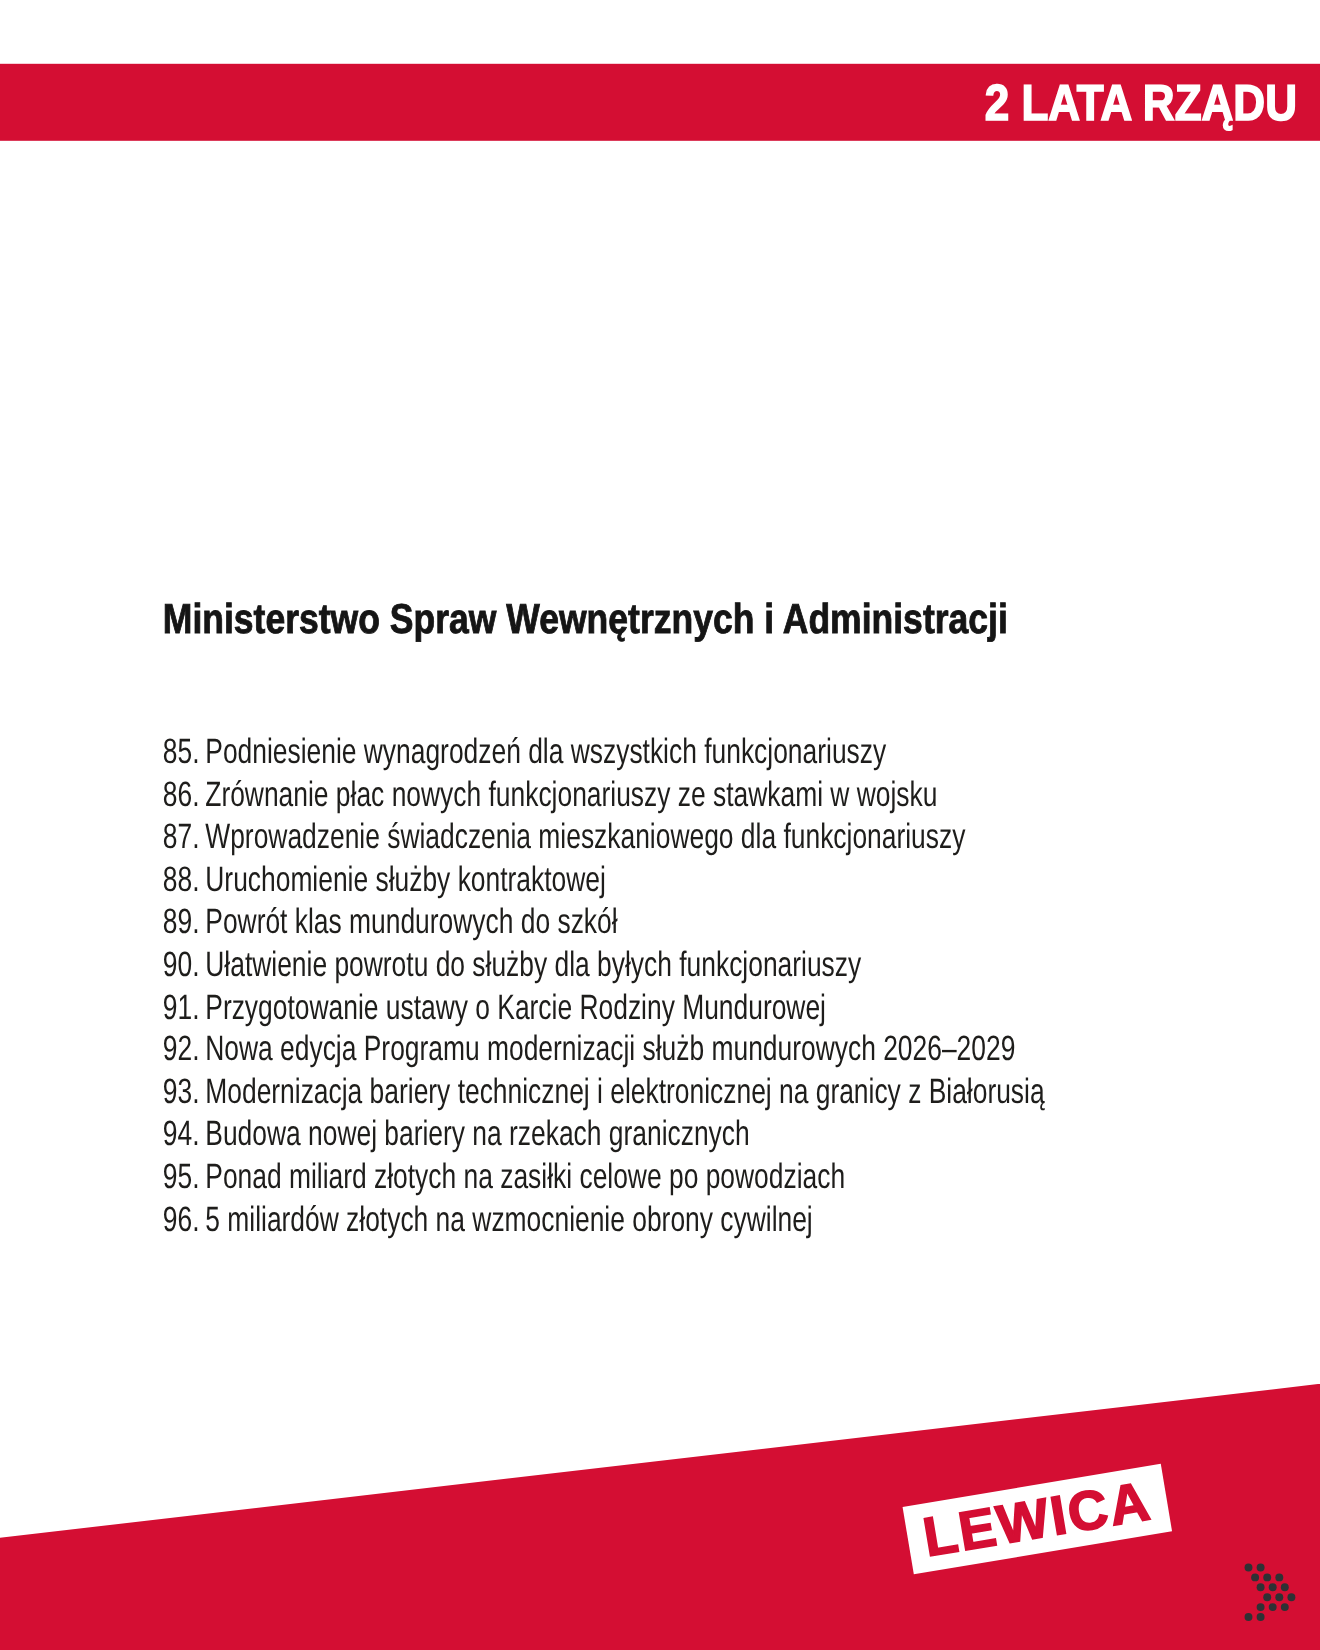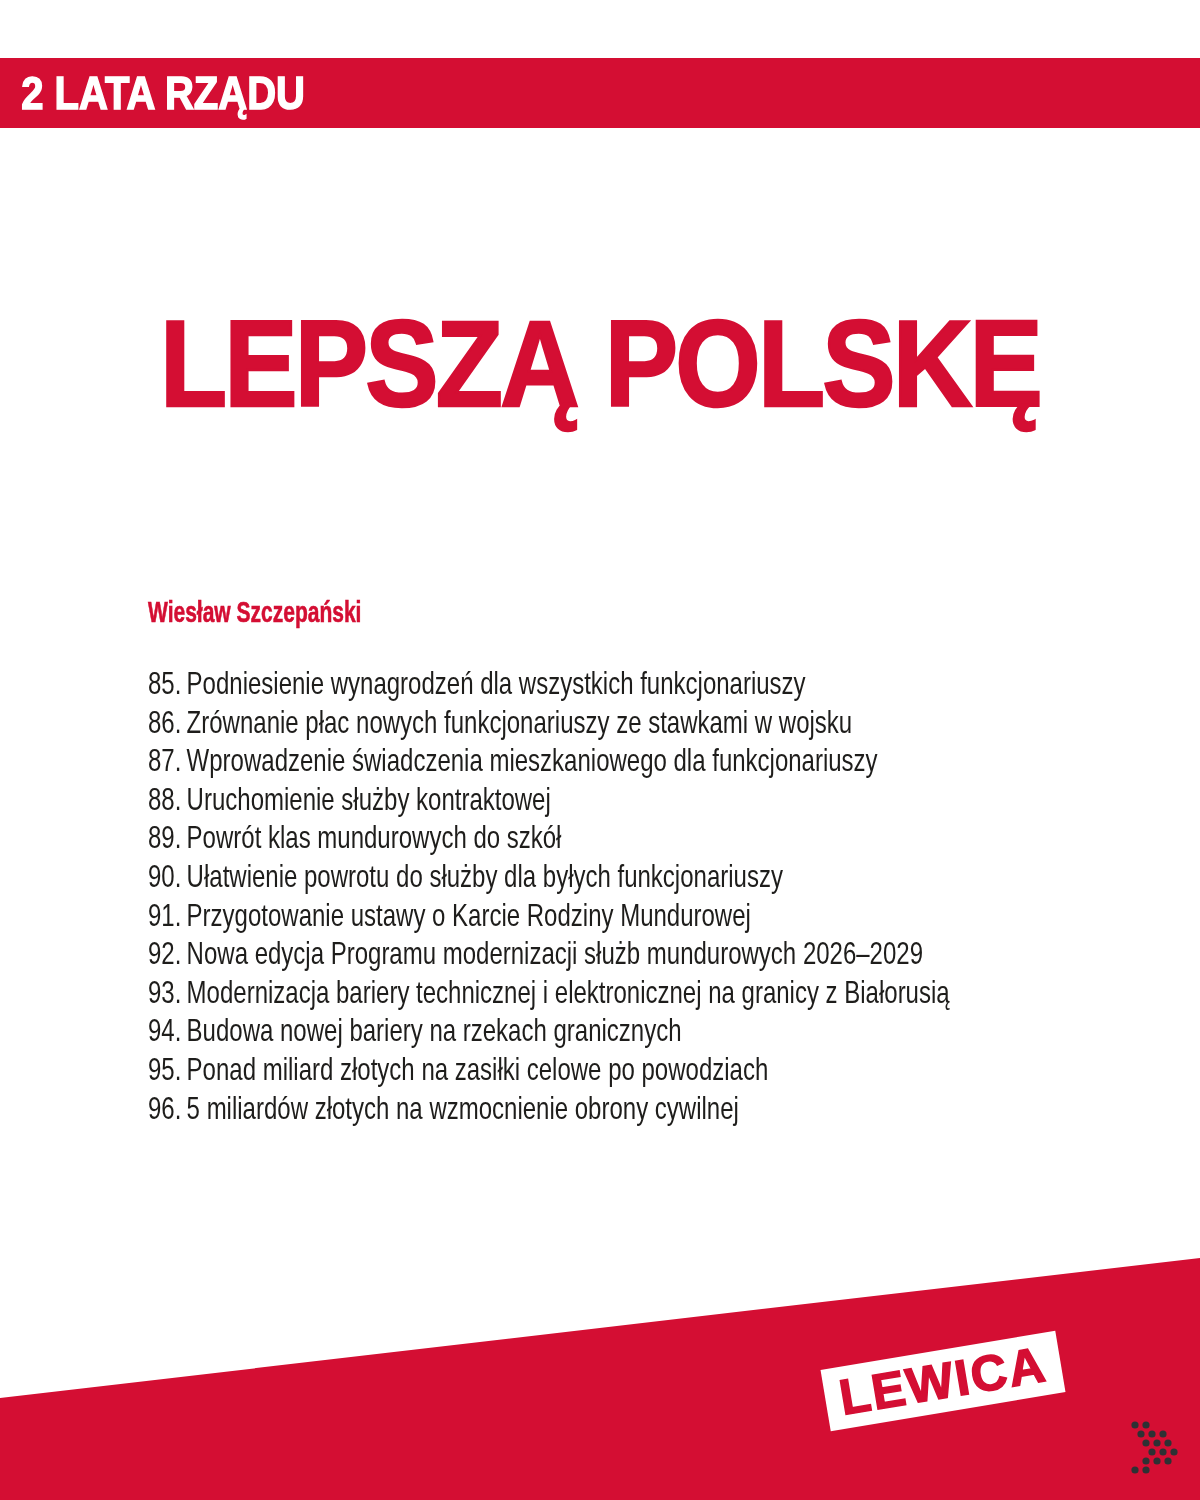--- a/index.html
+++ b/index.html
@@ -8,21 +8,21 @@
     width:1200px;height:1500px;
     background:#ffffff;
     overflow:hidden;
     font-family:"Liberation Sans", sans-serif;
     margin:0 auto;
   }
   
   .top-band{
     position:absolute;left:0;top:58px;width:1200px;height:70px;
     background:#D40E33;
-    display:flex;align-items:center;justify-content:flex-start;
+    display:flex;align-items:center;justify-content:flex-end;
   }
   .top-band-label{
     display:inline-block;
     color:#ffffff;
     font-size:46px;font-weight:bold;
     letter-spacing:0px;
     transform:scaleX(.87);
     -webkit-text-stroke:1.5px #ffffff;
     white-space:nowrap;
   }
@@ -101,26 +101,23 @@
 </style>
 </head>
 <body>
 
 <div id="page">
 
   <div class="top-band">
     <span class="top-band-label">2 LATA RZĄDU</span>
   </div>
 
-  <div class="headline-line headline-line2">
-    <span class="headline-text">LEPSZĄ POLSKĘ</span>
-  </div>
 
+  <h2 class="ministry-title"><span class="cond">Ministerstwo Spraw Wewnętrznych i Administracji</span></h2>
 
-  <p class="minister-name"><span class="cond">Wiesław Szczepański</span></p>
 
   <ul class="achv-list">
     <li><span class="cond"><span class="num">85.</span><span>Podniesienie wynagrodzeń dla wszystkich funkcjonariuszy</span></span></li>
     <li><span class="cond"><span class="num">86.</span><span>Zrównanie płac nowych funkcjonariuszy ze stawkami w wojsku</span></span></li>
     <li><span class="cond"><span class="num">87.</span><span>Wprowadzenie świadczenia mieszkaniowego dla funkcjonariuszy</span></span></li>
     <li><span class="cond"><span class="num">88.</span><span>Uruchomienie służby kontraktowej</span></span></li>
     <li><span class="cond"><span class="num">89.</span><span>Powrót klas mundurowych do szkół</span></span></li>
     <li><span class="cond"><span class="num">90.</span><span>Ułatwienie powrotu do służby dla byłych funkcjonariuszy</span></span></li>
     <li><span class="cond"><span class="num">91.</span><span>Przygotowanie ustawy o Karcie Rodziny Mundurowej</span></span></li>
     <li><span class="cond"><span class="num">92.</span><span>Nowa edycja Programu modernizacji służb mundurowych 2026–2029</span></span></li>

